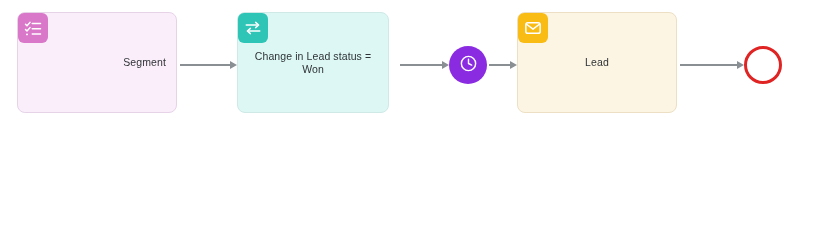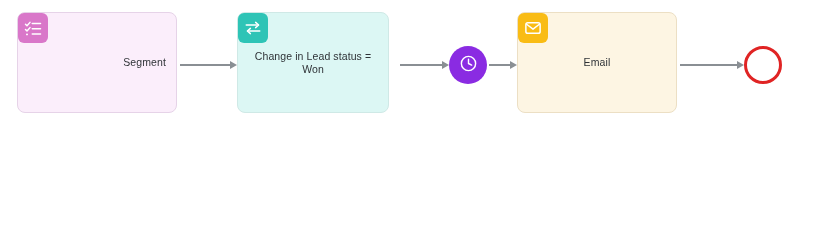--- a/index.html
+++ b/index.html
@@ -131,21 +131,21 @@
   <div class="connector" id="conn-2" style="left: 489px; top: 64px; width: 21px; background: rgb(138, 143, 148);"></div>
   <div class="arrowhead" id="arrow-2" style="left: 510px; top: 60.5px; border-left-color: rgb(138, 143, 148);"></div>
 
   <div class="node" id="node-email" style="left: 517px; top: 12px; width: 160px; height: 101px; background: rgb(253, 245, 227); border: 1px solid rgb(236, 223, 196);">
     <div class="badge" style="background: rgb(249, 188, 21);">
       <svg width="18" height="18" viewBox="0 0 24 24" fill="none" stroke="#ffffff" stroke-width="2" stroke-linecap="round" stroke-linejoin="round">
         <rect x="2.5" y="5" width="19" height="14" rx="2.5"></rect>
         <polyline points="3.5,7 12,13.5 20.5,7"></polyline>
       </svg>
     </div>
-    <div class="node-label">Email</div>
+    <div class="node-label">Lead</div>
   </div>
 
   <div class="connector" id="conn-3" style="left: 680px; top: 64px; width: 57px; background: rgb(138, 143, 148);"></div>
   <div class="arrowhead" id="arrow-3" style="left: 737px; top: 60.5px; border-left-color: rgb(138, 143, 148);"></div>
 
   <div class="circle-node" id="node-end" style="left: 744px; top: 46px; width: 38px; height: 38px; background: rgb(255, 255, 255); border: 3px solid rgb(224, 36, 36);">
     <span></span>
   </div>
 
 </div>

